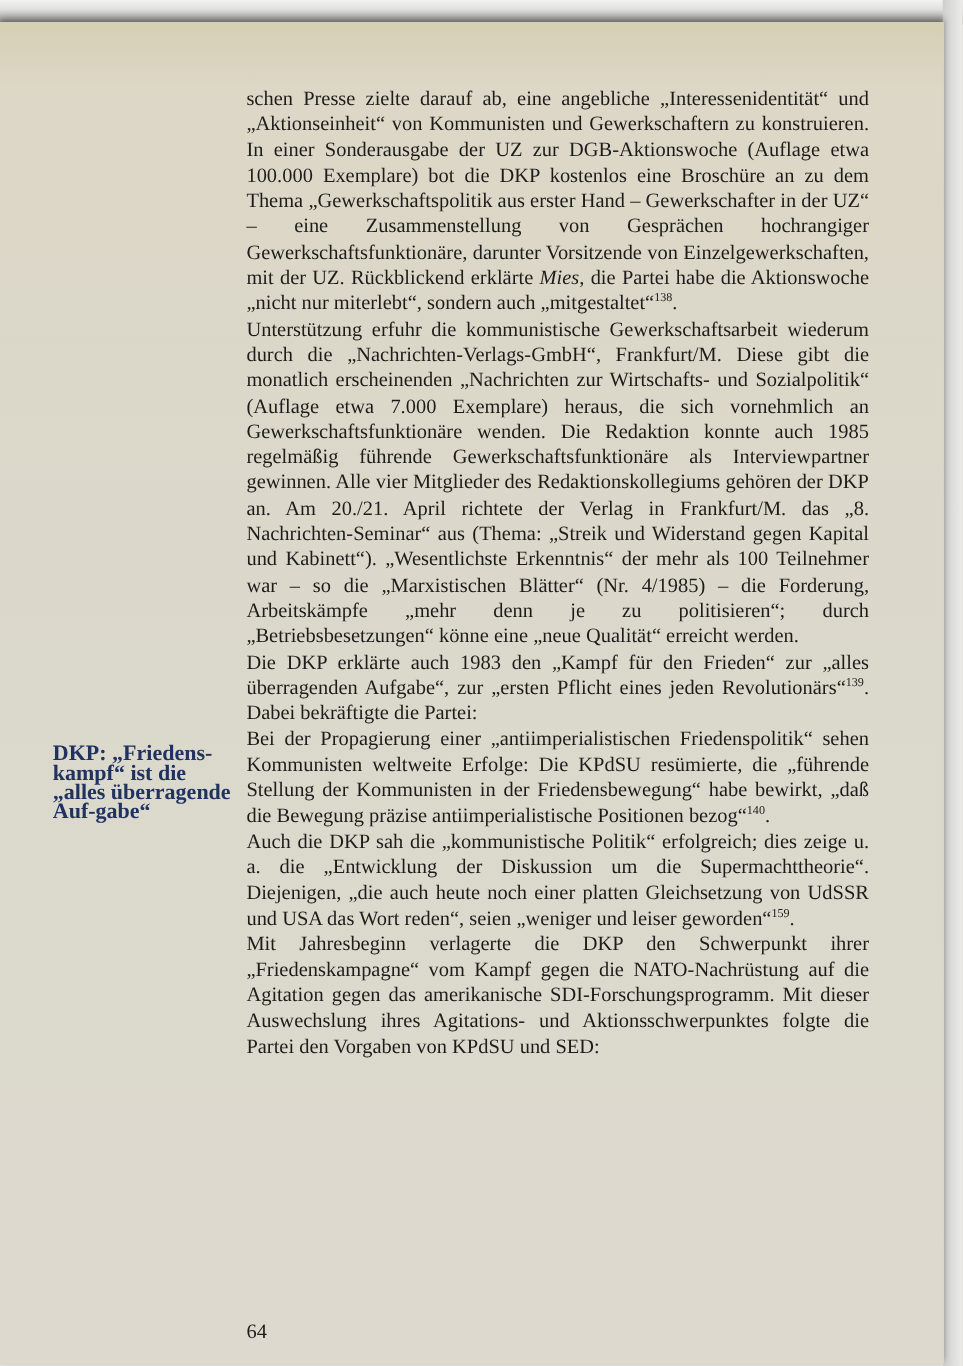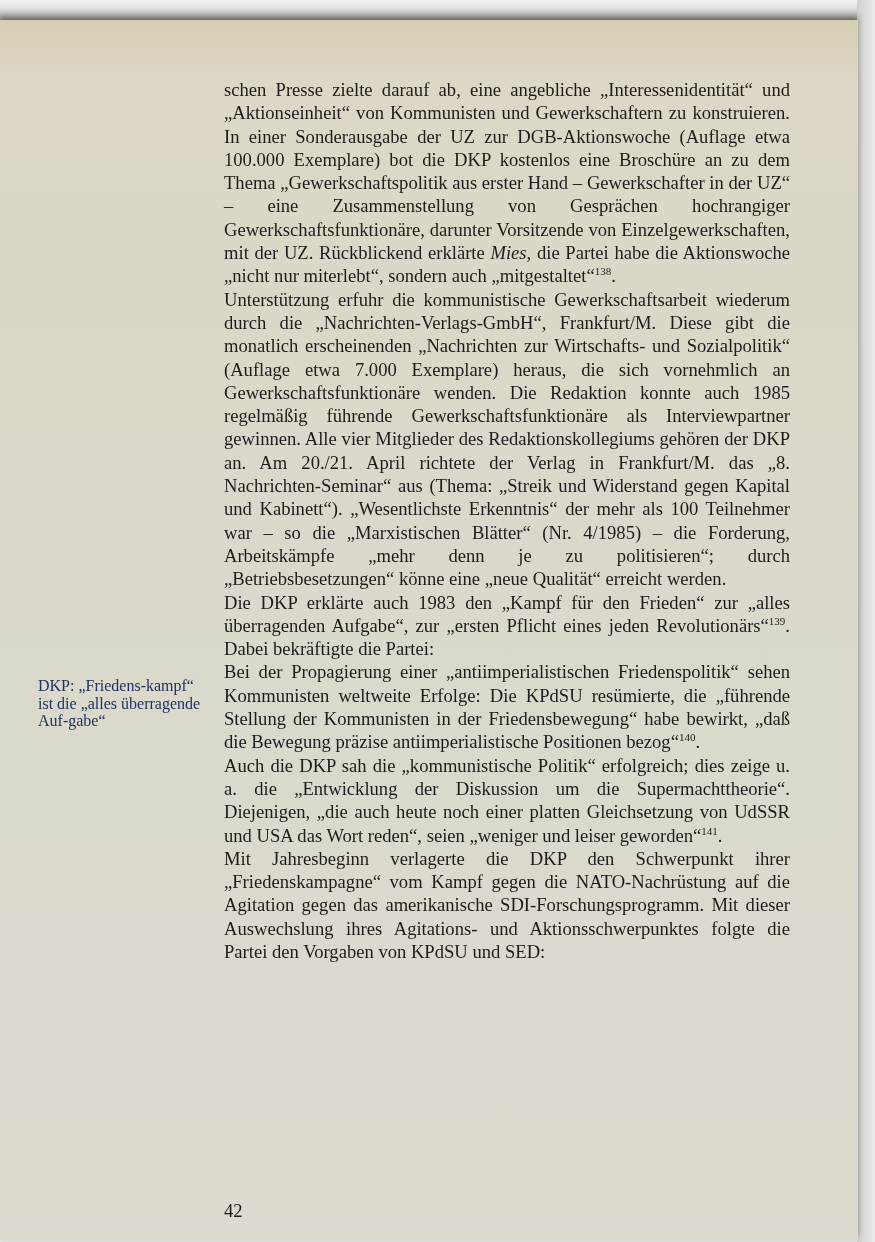--- a/index.html
+++ b/index.html
@@ -33,23 +33,23 @@
     .heading {
       font-weight: bold; font-size: 18px; margin: 0;
       margin-top: 20px; line-height: 23.3px;
     }
     .quote {
       margin: 13px -2px 12px 0; padding: 5px 8px 5px 6px;
       background: #7b9bb4; color: #15202b;
       line-height: 22px;
     }
     .note {
-      position: absolute; left: 38px; width: 170px;
-      font-family: "Liberation Serif", serif; font-weight: normal;
-      font-size: 16px; line-height: 17.5px; color: #1f3260;
+      position: absolute; left: 48px; width: 170px;
+      font-family: "Liberation Serif", serif; font-weight: bold;
+      font-size: 20px; line-height: 17.5px; color: #1f3260;
     }
     .page-num {
       position: absolute; left: 224px; top: 1202px;
       font-family: "Liberation Serif", serif; font-size: 18.6px; color: #1d1c1a;
     }
   </style>
 </head>
 <body>
 
 <div class="scan-top"></div>
@@ -63,19 +63,19 @@
     <p><span>schen Presse zielte darauf ab, eine angebliche „Interessenidentität“ und „Aktionseinheit“ von Kommunisten und Gewerkschaftern zu konstruieren. In einer Sonderausgabe der UZ zur DGB-Aktionswoche (Auflage etwa 100.000 Exemplare) bot die DKP kostenlos eine Broschüre an zu dem Thema „Gewerkschaftspolitik aus erster Hand – Gewerkschafter in der UZ“ – eine Zusammenstellung von Gesprächen hochrangiger Gewerkschaftsfunktionäre, darunter Vorsitzende von Einzelgewerkschaften, mit der UZ. Rückblickend erklärte </span><i>Mies</i><span>, die Partei habe die Aktionswoche „nicht nur miterlebt“, sondern auch „mitgestaltet“</span><span class="sup">138</span><span>.</span></p>
 
     <p>Unterstützung erfuhr die kommunistische Gewerkschaftsarbeit wiederum durch die „Nachrichten-Verlags-GmbH“, Frankfurt/M. Diese gibt die monatlich erscheinenden „Nachrichten zur Wirtschafts- und Sozialpolitik“ (Auflage etwa 7.000 Exemplare) heraus, die sich vornehmlich an Gewerkschaftsfunktionäre wenden. Die Redaktion konnte auch 1985 regelmäßig führende Gewerkschaftsfunktionäre als Interviewpartner gewinnen. Alle vier Mitglieder des Redaktionskollegiums gehören der DKP an. Am 20./21. April richtete der Verlag in Frankfurt/M. das „8. Nachrichten-Seminar“ aus (Thema: „Streik und Widerstand gegen Kapital und Kabinett“). „Wesentlichste Erkenntnis“ der mehr als 100 Teilnehmer war – so die „Marxistischen Blätter“ (Nr. 4/1985) – die Forderung, Arbeitskämpfe „mehr denn je zu politisieren“; durch „Betriebsbesetzungen“ könne eine „neue Qualität“ erreicht werden.</p>
 
 
     <p><span>Die DKP erklärte auch 1983 den „Kampf für den Frieden“ zur „alles überragenden Aufgabe“, zur „ersten Pflicht eines jeden Revolutionärs“</span><span class="sup">139</span><span>. Dabei bekräftigte die Partei:</span></p>
 
 
     <p><span>Bei der Propagierung einer „antiimperialistischen Friedenspolitik“ sehen Kommunisten weltweite Erfolge: Die KPdSU resümierte, die „führende Stellung der Kommunisten in der Friedensbewegung“ habe bewirkt, „daß die Bewegung präzise antiimperialistische Positionen bezog“</span><span class="sup">140</span><span>.</span></p>
 
-    <p><span>Auch die DKP sah die „kommunistische Politik“ erfolgreich; dies zeige u. a. die „Entwicklung der Diskussion um die Supermachttheorie“. Diejenigen, „die auch heute noch einer platten Gleichsetzung von UdSSR und USA das Wort reden“, seien „weniger und leiser geworden“</span><span class="sup">141</span><span>.</span></p>
+    <p><span>Auch die DKP sah die „kommunistische Politik“ erfolgreich; dies zeige u. a. die „Entwicklung der Diskussion um die Supermachttheorie“. Diejenigen, „die auch heute noch einer platten Gleichsetzung von UdSSR und USA das Wort reden“, seien „weniger und leiser geworden“</span><span class="sup">159</span><span>.</span></p>
 
     <p>Mit Jahresbeginn verlagerte die DKP den Schwerpunkt ihrer „Friedenskampagne“ vom Kampf gegen die NATO-Nachrüstung auf die Agitation gegen das amerikanische SDI-Forschungsprogramm. Mit dieser Auswechslung ihres Agitations- und Aktionsschwerpunktes folgte die Partei den Vorgaben von KPdSU und SED:</p>
   </div>
 
-  <div class="page-num" style="top:1180px;">42</div>
+  <div class="page-num" style="top:1180px;">64</div>
 </div>
 
 </body></html>

